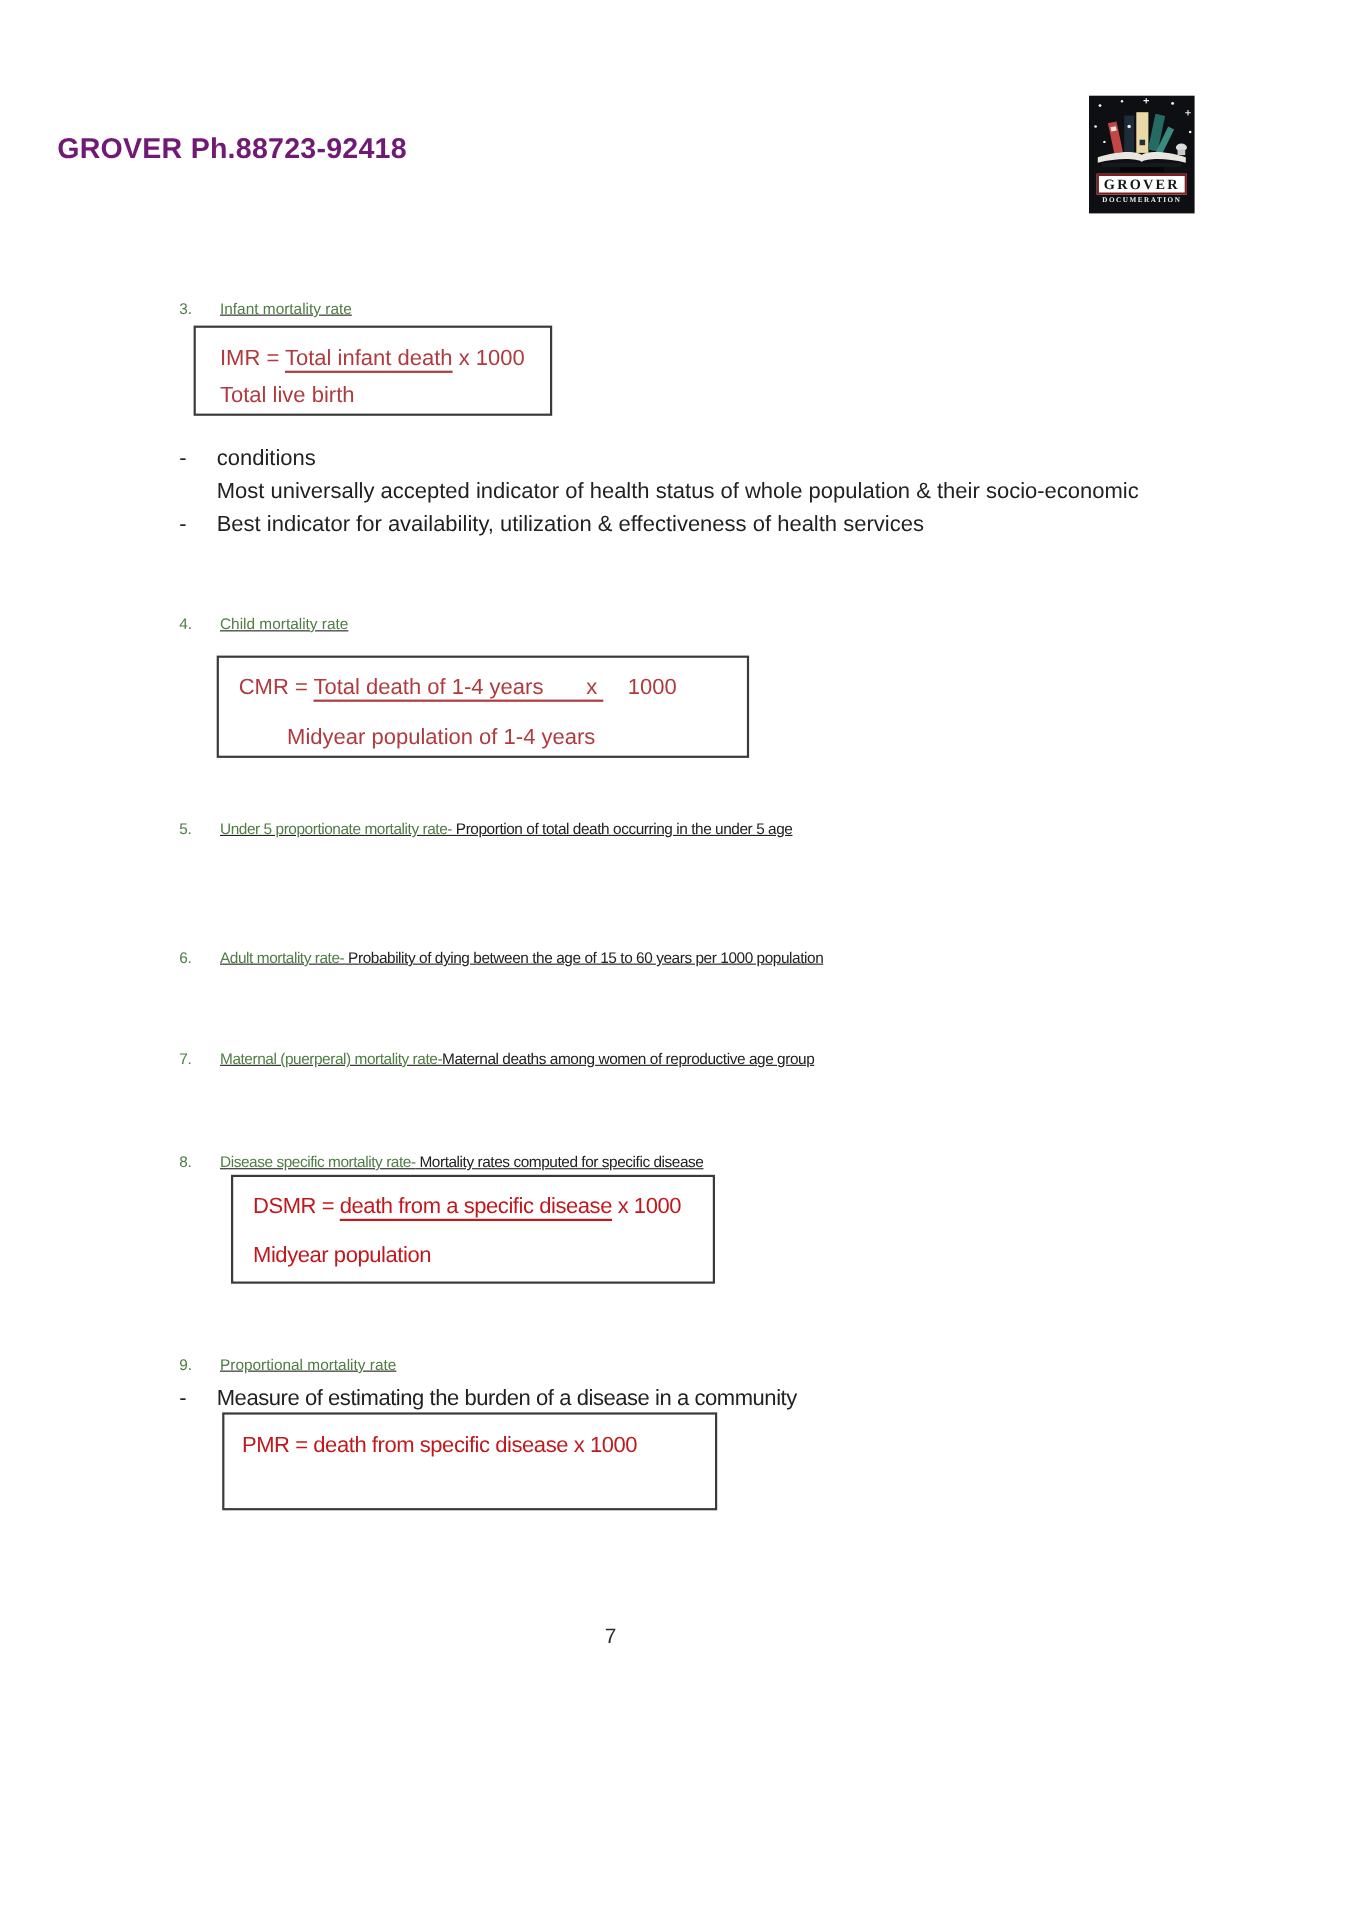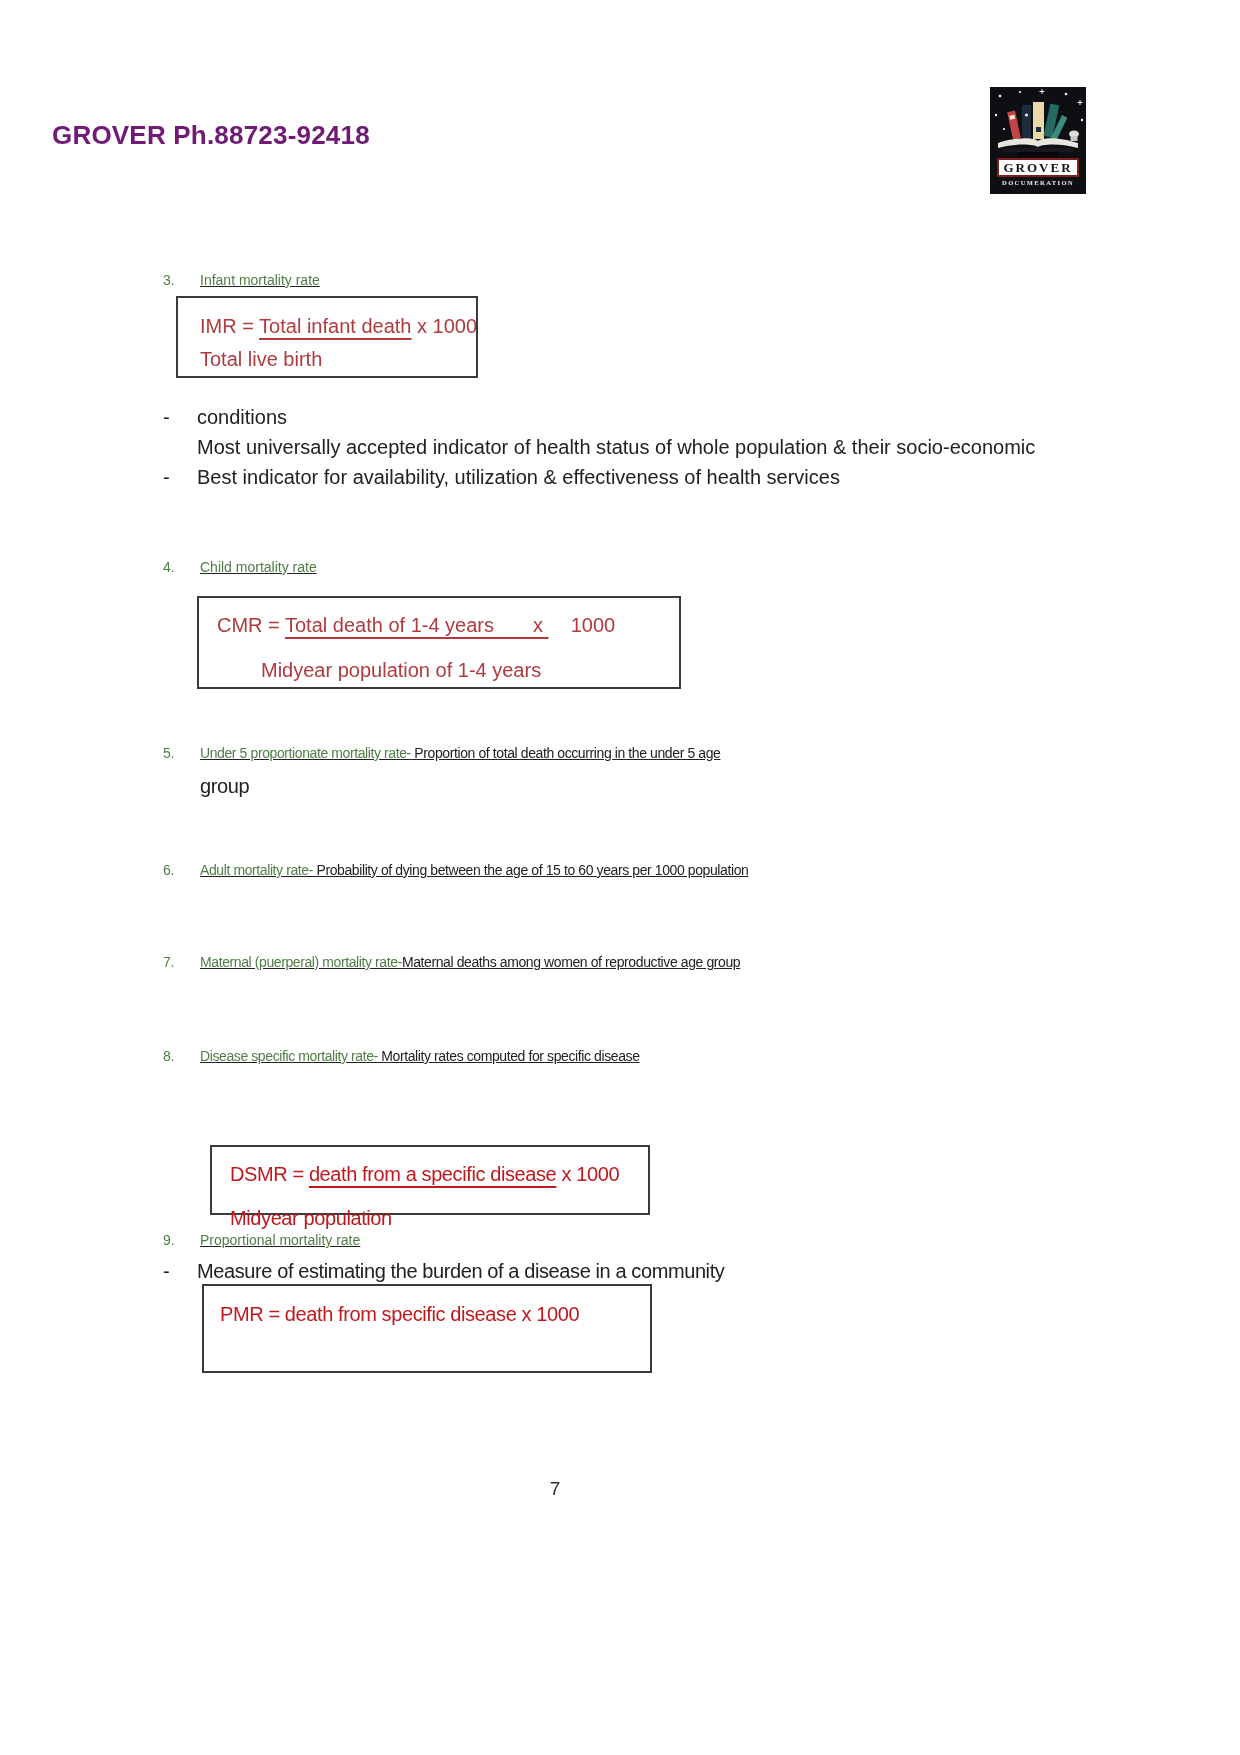--- a/index.html
+++ b/index.html
@@ -89,21 +89,21 @@
       <rect x="28" y="65" width="40" height="4" fill="#060606"></rect>
     </svg>
     <div class="logo-name">GROVER</div>
     <div class="logo-sub">DOCUMERATION</div>
   </div>
 
   <div class="abs item-line" style="left:163px; top:268px;">
     <span class="num">3.</span><span class="green">Infant mortality rate</span>
   </div>
 
-  <div class="abs formula-box fb-dark" style="left:176px; top:296px; width:302px; height:82px; padding:12px 10px 0 22px;">
+  <div class="abs formula-box fb-dark" style="left:176px; top:296px; width:326px; height:82px; padding:12px 10px 0 22px;">
     <div class="fb-line" style="line-height:33px;"><span>IMR = </span><span class="u">Total infant death</span><span> x 1000</span></div>
     <div class="fb-line" style="line-height:33px;">Total live birth</div>
   </div>
 
   <div class="abs" style="left:163px; top:402px;">
     <div class="bullet">
       <span class="dash">-</span>
       <div>
         <div class="bl">conditions</div>
         <div class="bl">Most universally accepted indicator of health status of whole population &amp; their socio-economic</div>
@@ -123,36 +123,35 @@
 
   <div class="abs formula-box fb-dark" style="left:197px; top:596px; width:484px; height:93px; padding:13px 10px 0 18px;">
     <div class="fb-line"><span>CMR = </span><span class="u">Total death of 1-4 years       x </span><span>    1000</span></div>
     <div class="fb-line" style="margin-top:17px; margin-left:44px;">Midyear population of 1-4 years</div>
   </div>
 
   <div class="abs two-line cond" style="left:163px; top:737px; font-size:20px; line-height:33px;">
     <div class="item-line" style="line-height:33px;">
       <span class="num">5.</span><span class="green">Under 5 proportionate mortality rate-</span><span> Proportion of total death occurring in the under 5 age</span>
     </div>
-    <div class="second">group</div>
   </div>
 
   <div class="abs item-line cond" style="left:163px; top:858px;">
     <span class="num">6.</span><span class="green">Adult mortality rate-</span><span> Probability of dying between the age of 15 to 60 years per 1000 population</span>
   </div>
 
   <div class="abs item-line cond" style="left:163px; top:950px;">
     <span class="num">7.</span><span class="green">Maternal (puerperal) mortality rate-</span><span>Maternal deaths among women of reproductive age group</span>
   </div>
 
   <div class="abs item-line cond" style="left:163px; top:1044px;">
     <span class="num">8.</span><span class="green">Disease specific mortality rate-</span><span> Mortality rates computed for specific disease</span>
   </div>
 
-  <div class="abs formula-box fb-bright cond" style="left:210px; top:1145px; width:440px; height:70px; padding:13px 10px 0 18px;">
+  <div class="abs formula-box fb-bright cond" style="left:210px; top:1068px; width:440px; height:99px; padding:13px 10px 0 18px;">
     <div class="fb-line"><span>DSMR = </span><span class="u">death from a specific disease</span><span> x 1000</span></div>
     <div class="fb-line" style="margin-top:16px;">Midyear population</div>
   </div>
 
   <div class="abs item-line" style="left:163px; top:1228px;">
     <span class="num">9.</span><span class="green">Proportional mortality rate</span>
   </div>
 
   <div class="abs bullet cond" style="left:163px; top:1256px;">
     <span class="dash">-</span>

